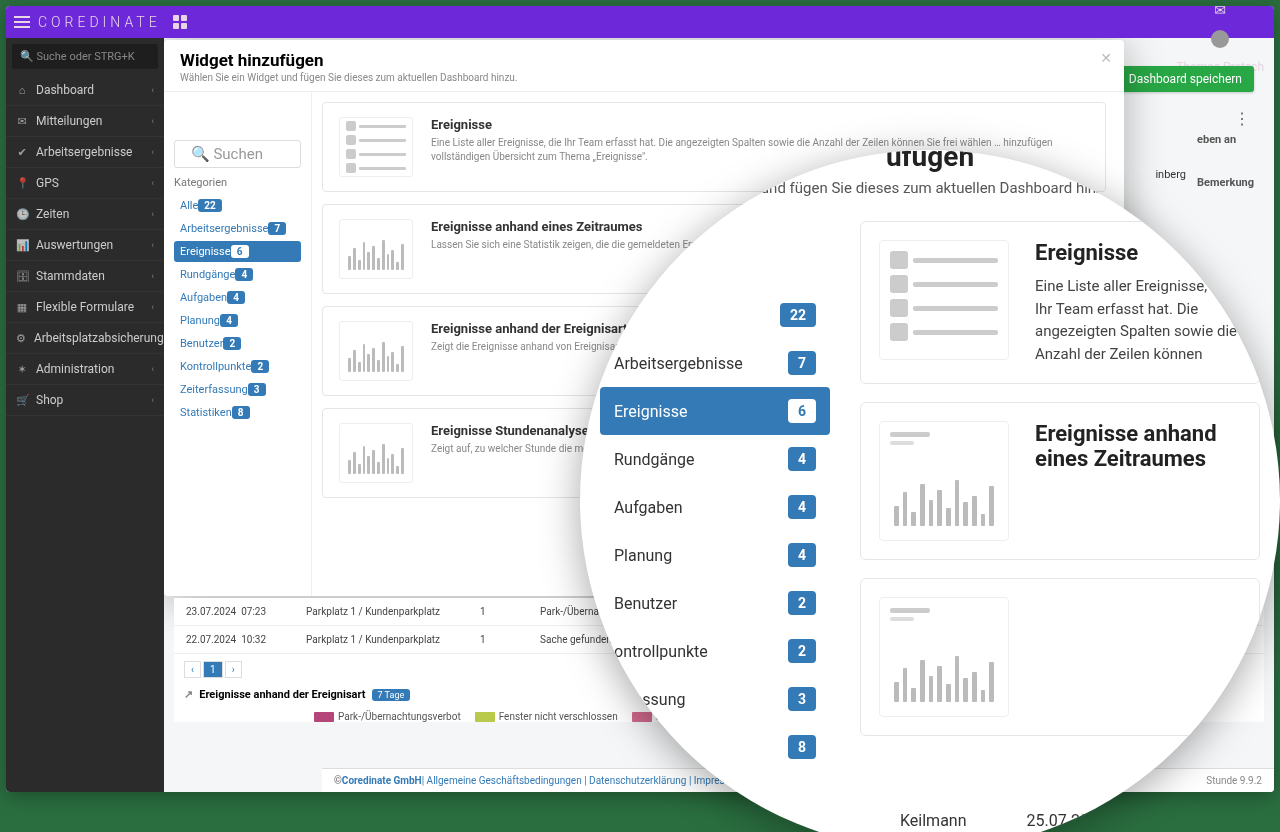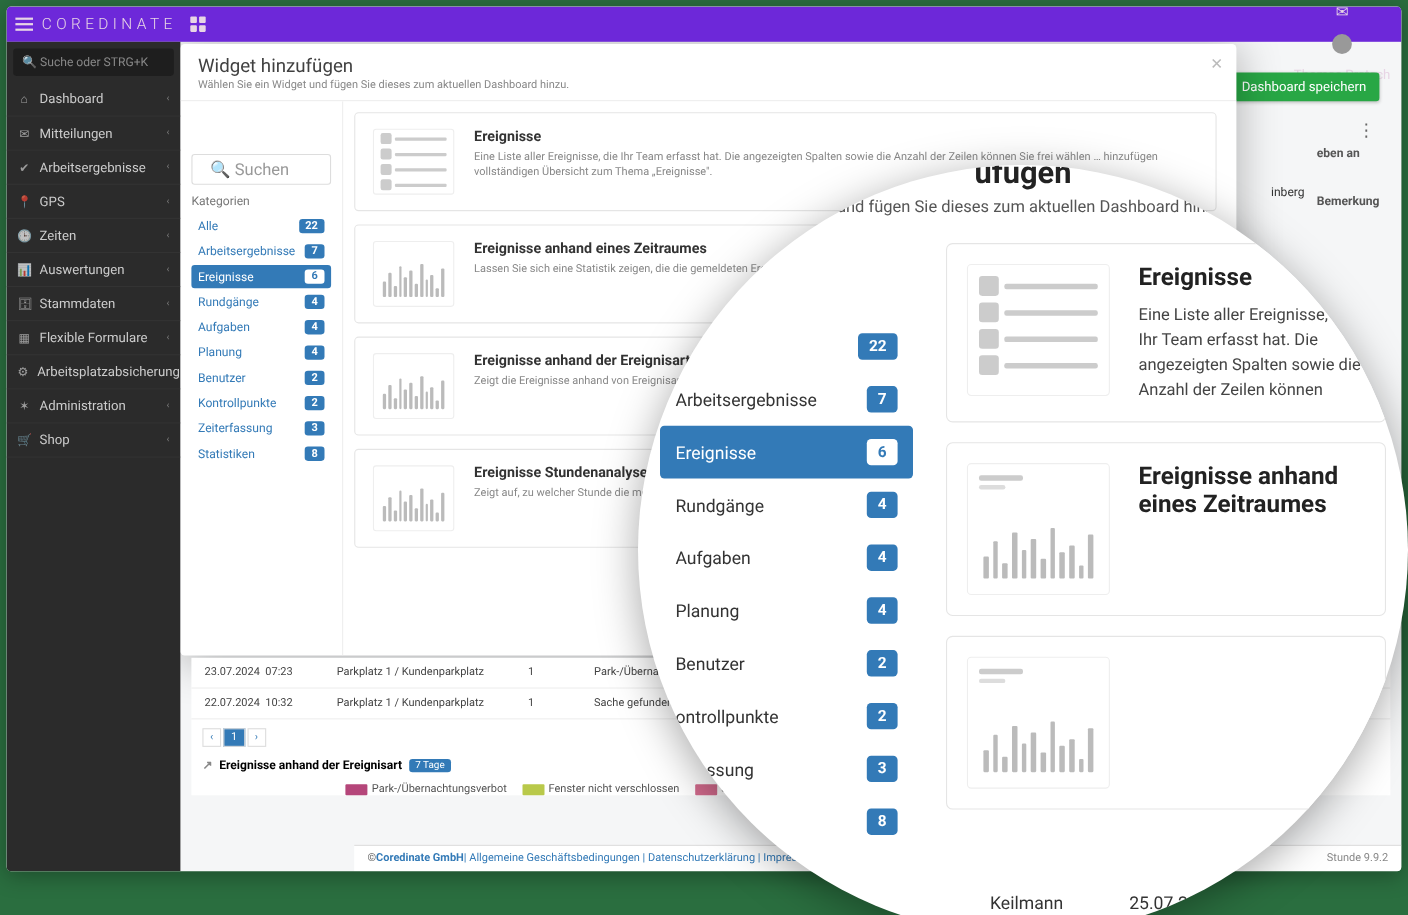--- a/index.html
+++ b/index.html
@@ -32,29 +32,29 @@
 
   
   .dash-save { position: absolute; top: 28px; right: 20px; background: #28a745; color: #fff; padding: 6px 12px; border-radius: 3px; font-size: 12px; box-shadow: 0 1px 3px rgba(0,0,0,0.2); }
   .dots-btn { position: absolute; top: 70px; right: 22px; width: 20px; height: 20px; display: flex; align-items: center; justify-content: center; cursor: pointer; color: #666; }
   .bg-table-head { position: absolute; top: 95px; right: 20px; display: flex; gap: 30px; font-size: 11px; color: #555; font-weight: bold; flex-direction: column; }
   .bg-row1 { position: absolute; top: 130px; right: 88px; font-size: 11px; color: #333; }
 
   
   .modal { position: absolute; top: 2px; left: 0; right: 150px; height: 556px; background: #fff; border-radius: 4px; box-shadow: 0 4px 40px rgba(0,0,0,0.3); display: flex; flex-direction: column; overflow: hidden; }
   .modal-head { padding: 10px 16px 8px; border-bottom: 1px solid #eee; position: relative; }
-  .modal-title { font-size: 17px; font-weight: normal; color: #404040; }
+  .modal-title { font-size: 17px; font-weight: bold; color: #000000; }
   .modal-sub { font-size: 10px; color: #888; margin-top: 2px; }
   .modal-close { position: absolute; top: 10px; right: 12px; color: #bbb; cursor: pointer; font-size: 14px; }
   .modal-body { flex: 1; display: flex; overflow: hidden; }
 
   .cat-col { width: 148px; padding: 8px 10px; border-right: 1px solid #eee; }
   .cat-search { border: 1px solid #ddd; border-radius: 3px; padding: 4px 16px; font-size: 15px; color: #999; margin-bottom: 8px; margin-top: 40px; }
   .cat-head { font-size: 11px; color: #777; margin-bottom: 6px; }
-  .cat-item { display: flex; align-items: center; justify-content: space-between; padding: 4px 6px; font-size: 11px; color: #337ab7; cursor: pointer; border-radius: 3px; margin-bottom: 2px; }
+  .cat-item { display: flex; align-items: center; justify-content: flex-start; padding: 4px 6px; font-size: 11px; color: #337ab7; cursor: pointer; border-radius: 3px; margin-bottom: 2px; }
   .cat-item.active { background: #337ab7; color: #fff; }
   .cat-item.active .badge { background: #fff; color: #337ab7; }
   .badge { background: #337ab7; color: #fff; border-radius: 3px; padding: 1px 6px; font-size: 10px; font-weight: bold; min-width: 18px; text-align: center; }
 
   .widget-list { flex: 1; overflow-y: auto; padding: 10px 18px 10px 10px; }
   .widget-card { border: 1px solid #e5e5e5; border-radius: 4px; padding: 14px 16px; margin-bottom: 12px; display: flex; gap: 18px; cursor: pointer; }
   .w-thumb { width: 74px; height: 60px; background: #fff; border: 1px solid #eee; border-radius: 3px; display: flex; align-items: center; justify-content: center; flex-shrink: 0; }
   .w-thumb.list { flex-direction: column; gap: 4px; padding: 6px; }
   .w-thumb.list .row { display: flex; gap: 3px; align-items: center; width: 100%; }
   .w-thumb.list .sq { width: 10px; height: 10px; background: #ccc; border-radius: 2px; }

